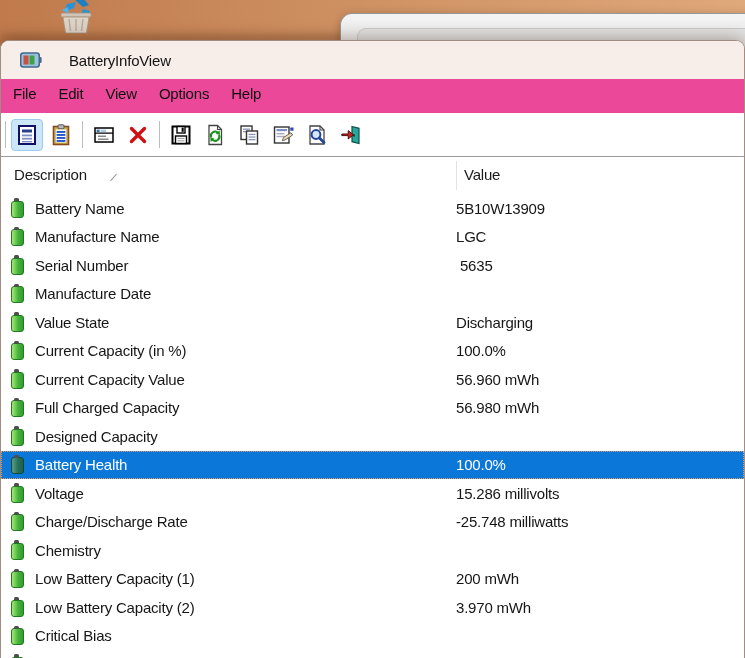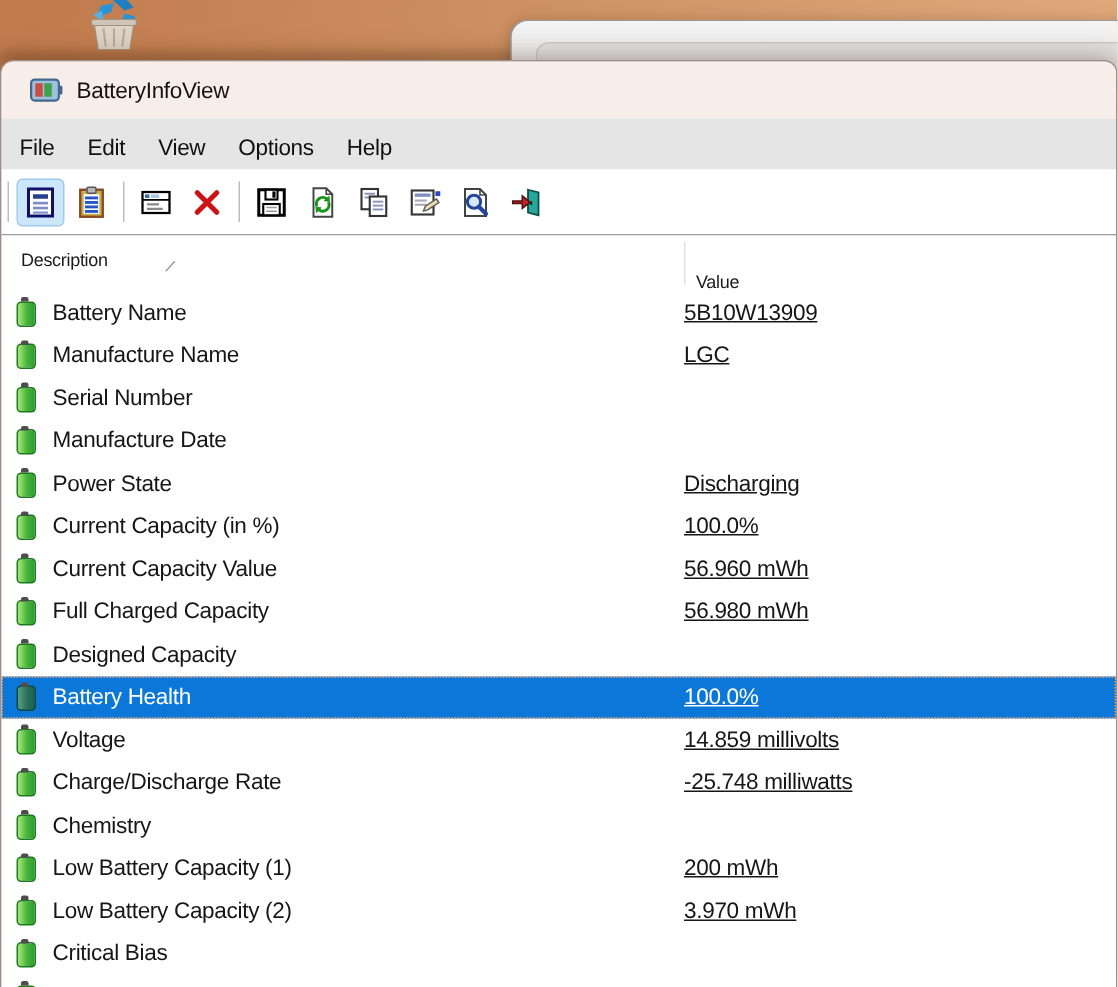--- a/index.html
+++ b/index.html
@@ -21,48 +21,48 @@
     box-shadow:0 2px 10px rgba(0,0,0,.25);}
   .bg-window-inner{position:absolute;left:16px;top:14px;width:430px;height:30px;
     background:#e2e2e2;border:1px solid #cacaca;border-bottom:none;border-radius:9px 9px 0 0;}
   
   .main-window{position:absolute;left:0;top:40px;width:745px;height:618px;
     background:#ffffff;border-radius:9px 9px 0 0;overflow:hidden;
     border:1px solid #a08d84;border-bottom:none;
     box-shadow:0 -2px 16px rgba(60,30,10,.35);box-sizing:border-box;}
   .titlebar{height:38px;background:#f7ede9;display:flex;align-items:center;
     padding:0 12px 0 19px;}
-  .title-text{font-size:15px;color:#141414;margin-left:9px;letter-spacing:-.2px;}
-  .menubar{height:34px;background:#e5e5e5;display:flex;align-items:flex-end;padding-left:1px;}
+  .title-text{font-size:15px;color:#141414;margin-left:27px;letter-spacing:-.2px;}
+  .menubar{height:34px;background:#ec4899;display:flex;align-items:flex-start;padding-left:1px;}
   .menu-item{font-size:15px;color:#101010;padding:6px 11px;letter-spacing:-.2px;cursor:default;}
   .toolbar{height:43px;background:#fff;border-bottom:1px solid #9c9c9c;
     display:flex;align-items:center;}
   .tb-sep{width:1px;height:27px;background:#bdbdbd;margin:0 4px;flex:0 0 1px;}
   .tb-btn{width:30px;height:30px;border-radius:4px;display:flex;align-items:center;
     justify-content:center;margin:0 1px;border:1px solid transparent;flex:0 0 30px;}
   .tb-btn.selected{background:#cde7fa;border-color:#9ecbed;}
   .tb-ic{display:flex;}
   
   .list{position:relative;background:#fff;height:502px;}
-  .list-header{height:37px;position:relative;font-size:12px;color:#1a1a1a;}
+  .list-header{height:37px;position:relative;font-size:15px;color:#1a1a1a;}
   .hdr-desc{position:absolute;left:13px;top:9px;letter-spacing:-.2px;}
   .sort-mark{position:absolute;left:108px;top:20px;width:9px;height:0;
     border-top:1.5px solid #9a9a9a;transform:rotate(-48deg);}
   .col-divider{position:absolute;left:455px;top:4px;width:1px;height:29px;background:#e2e2e2;}
-  .hdr-value{position:absolute;left:463px;top:24px;letter-spacing:-.2px;}
+  .hdr-value{position:absolute;left:463px;top:9px;letter-spacing:-.2px;}
   .row{height:28.5px;display:flex;align-items:center;padding-left:10px;
     font-size:15px;color:#161616;letter-spacing:-.2px;box-sizing:border-box;}
   .bat-wrap{width:15px;margin-right:9px;display:flex;flex:0 0 15px;}
   .bat{width:11px;height:15px;border-radius:3px;border:1px solid #1e7a1e;
     background:linear-gradient(to right,#9ae26f 8%,#47b33c 55%,#2f9e2f);
     position:relative;margin-top:2px;}
   .bat::before{content:"";position:absolute;left:2px;top:-3.5px;width:5px;height:3px;
     background:#4d4d4d;border-radius:1.5px 1.5px 0 0;}
   .desc{width:421px;flex:0 0 421px;white-space:nowrap;overflow:hidden;}
-  .val{flex:1;white-space:pre;overflow:hidden;padding-right:6px;text-decoration:underline;}
+  .val{flex:1;white-space:pre;overflow:hidden;padding-right:6px;}
   .row.selected{background:var(--sel,#0a77d9);color:var(--seltxt,#fff);
     outline:1px dotted #de9b67;outline-offset:-1px;}
   .row.selected .bat{border-color:#0d4a3c;
     background:linear-gradient(to right,#54977f 8%,#27705a 55%,#1d604c);}
 </style>
 </head>
 <body>
 
 <div class="desktop">
   <div class="desktop-shade"></div>
@@ -242,33 +242,34 @@
               <span class="bat"></span>
             </span>
             <span class="desc">Manufacture Name</span>
             <span class="val">LGC</span>
           </div>
           <div class="row">
             <span class="bat-wrap">
               <span class="bat"></span>
             </span>
             <span class="desc">Serial Number</span>
+            <span class="val"> 5635</span>
           </div>
           <div class="row">
             <span class="bat-wrap">
               <span class="bat"></span>
             </span>
             <span class="desc">Manufacture Date</span>
             <span class="val"></span>
           </div>
           <div class="row">
             <span class="bat-wrap">
               <span class="bat"></span>
             </span>
-            <span class="desc">Power State</span>
+            <span class="desc">Value State</span>
             <span class="val">Discharging</span>
           </div>
           <div class="row">
             <span class="bat-wrap">
               <span class="bat"></span>
             </span>
             <span class="desc">Current Capacity (in %)</span>
             <span class="val">100.0%</span>
           </div>
           <div class="row">
@@ -296,21 +297,21 @@
               <span class="bat"></span>
             </span>
             <span class="desc">Battery Health</span>
             <span class="val">100.0%</span>
           </div>
           <div class="row">
             <span class="bat-wrap">
               <span class="bat"></span>
             </span>
             <span class="desc">Voltage</span>
-            <span class="val">14.859 millivolts</span>
+            <span class="val">15.286 millivolts</span>
           </div>
           <div class="row">
             <span class="bat-wrap">
               <span class="bat"></span>
             </span>
             <span class="desc">Charge/Discharge Rate</span>
             <span class="val">-25.748 milliwatts</span>
           </div>
           <div class="row">
             <span class="bat-wrap">

